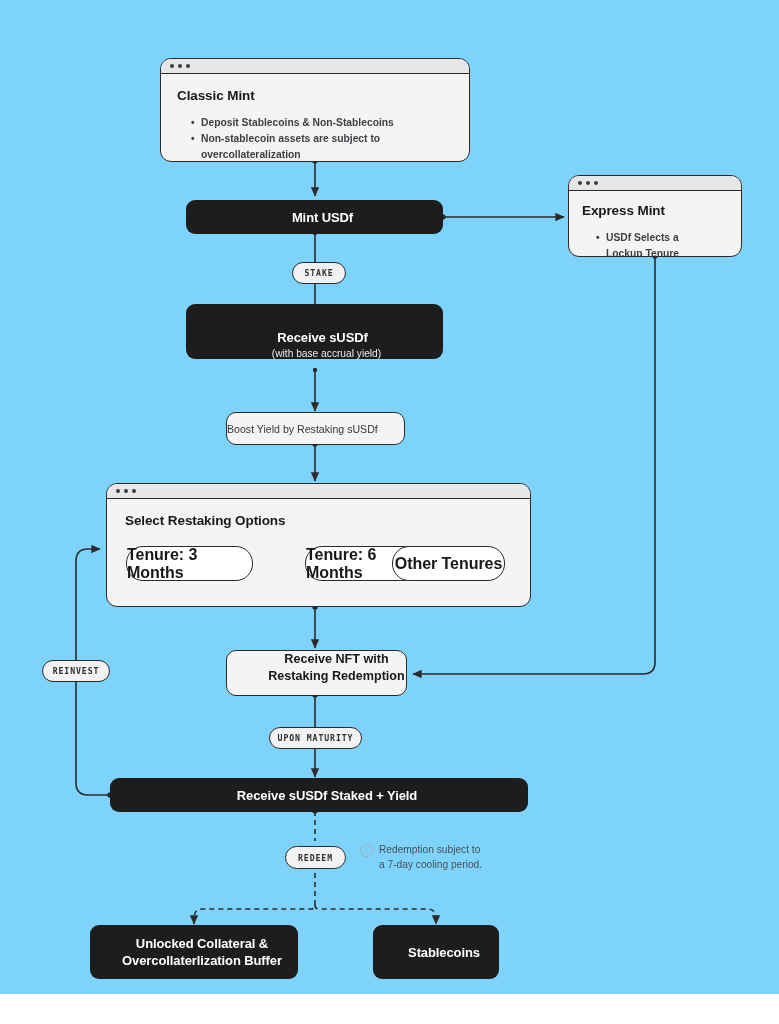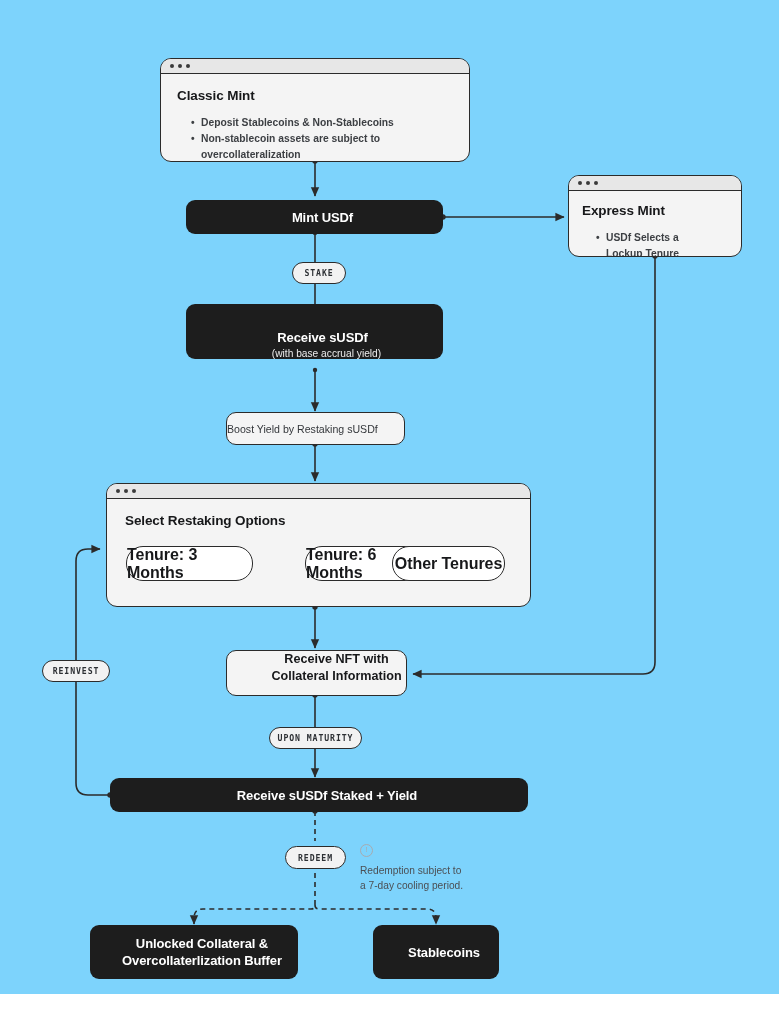--- a/index.html
+++ b/index.html
@@ -166,21 +166,20 @@
     color: #2d3034;
     z-index: 3;
   }
 
   
   .note {
     position: absolute;
     display: flex;
     align-items: flex-start;
     gap: 6px;
-    flex-direction: column;
   }
   .note-icon {
     width: 11px;
     height: 11px;
     border: 1.1px solid #a7abb0;
     border-radius: 50%;
     position: relative;
     flex: 0 0 auto;
     margin-top: 2px;
   }
@@ -316,21 +315,21 @@
     <span>Tenure: 6 Months</span>
   </div>
   <div class="chip" style="left:392px; top:546px; width:113px; height:35px;">
     <span>Other Tenures</span>
   </div>
 
   <div class="pill" style="left:42px; top:660px; width:68px; height:22px;">REINVEST</div>
 
   <div class="node-light strong" style="left:226px; top:650px; width:181px; height:46px; flex-direction:column;padding-left:40px;">
     <span>Receive NFT with</span>
-    <span>Collateral Information</span>
+    <span>Restaking Redemption</span>
   </div>
 
   <div class="pill" style="left:269px; top:727px; width:93px; height:22px;">UPON MATURITY</div>
 
   <div class="node-dark" style="left:110px; top:778px; width:418px; height:34px;">
     <span class="t1">Receive sUSDf Staked + Yield</span>
   </div>
 
   <div class="pill" style="left:285px; top:846px; width:61px; height:23px;">REDEEM</div>
 

